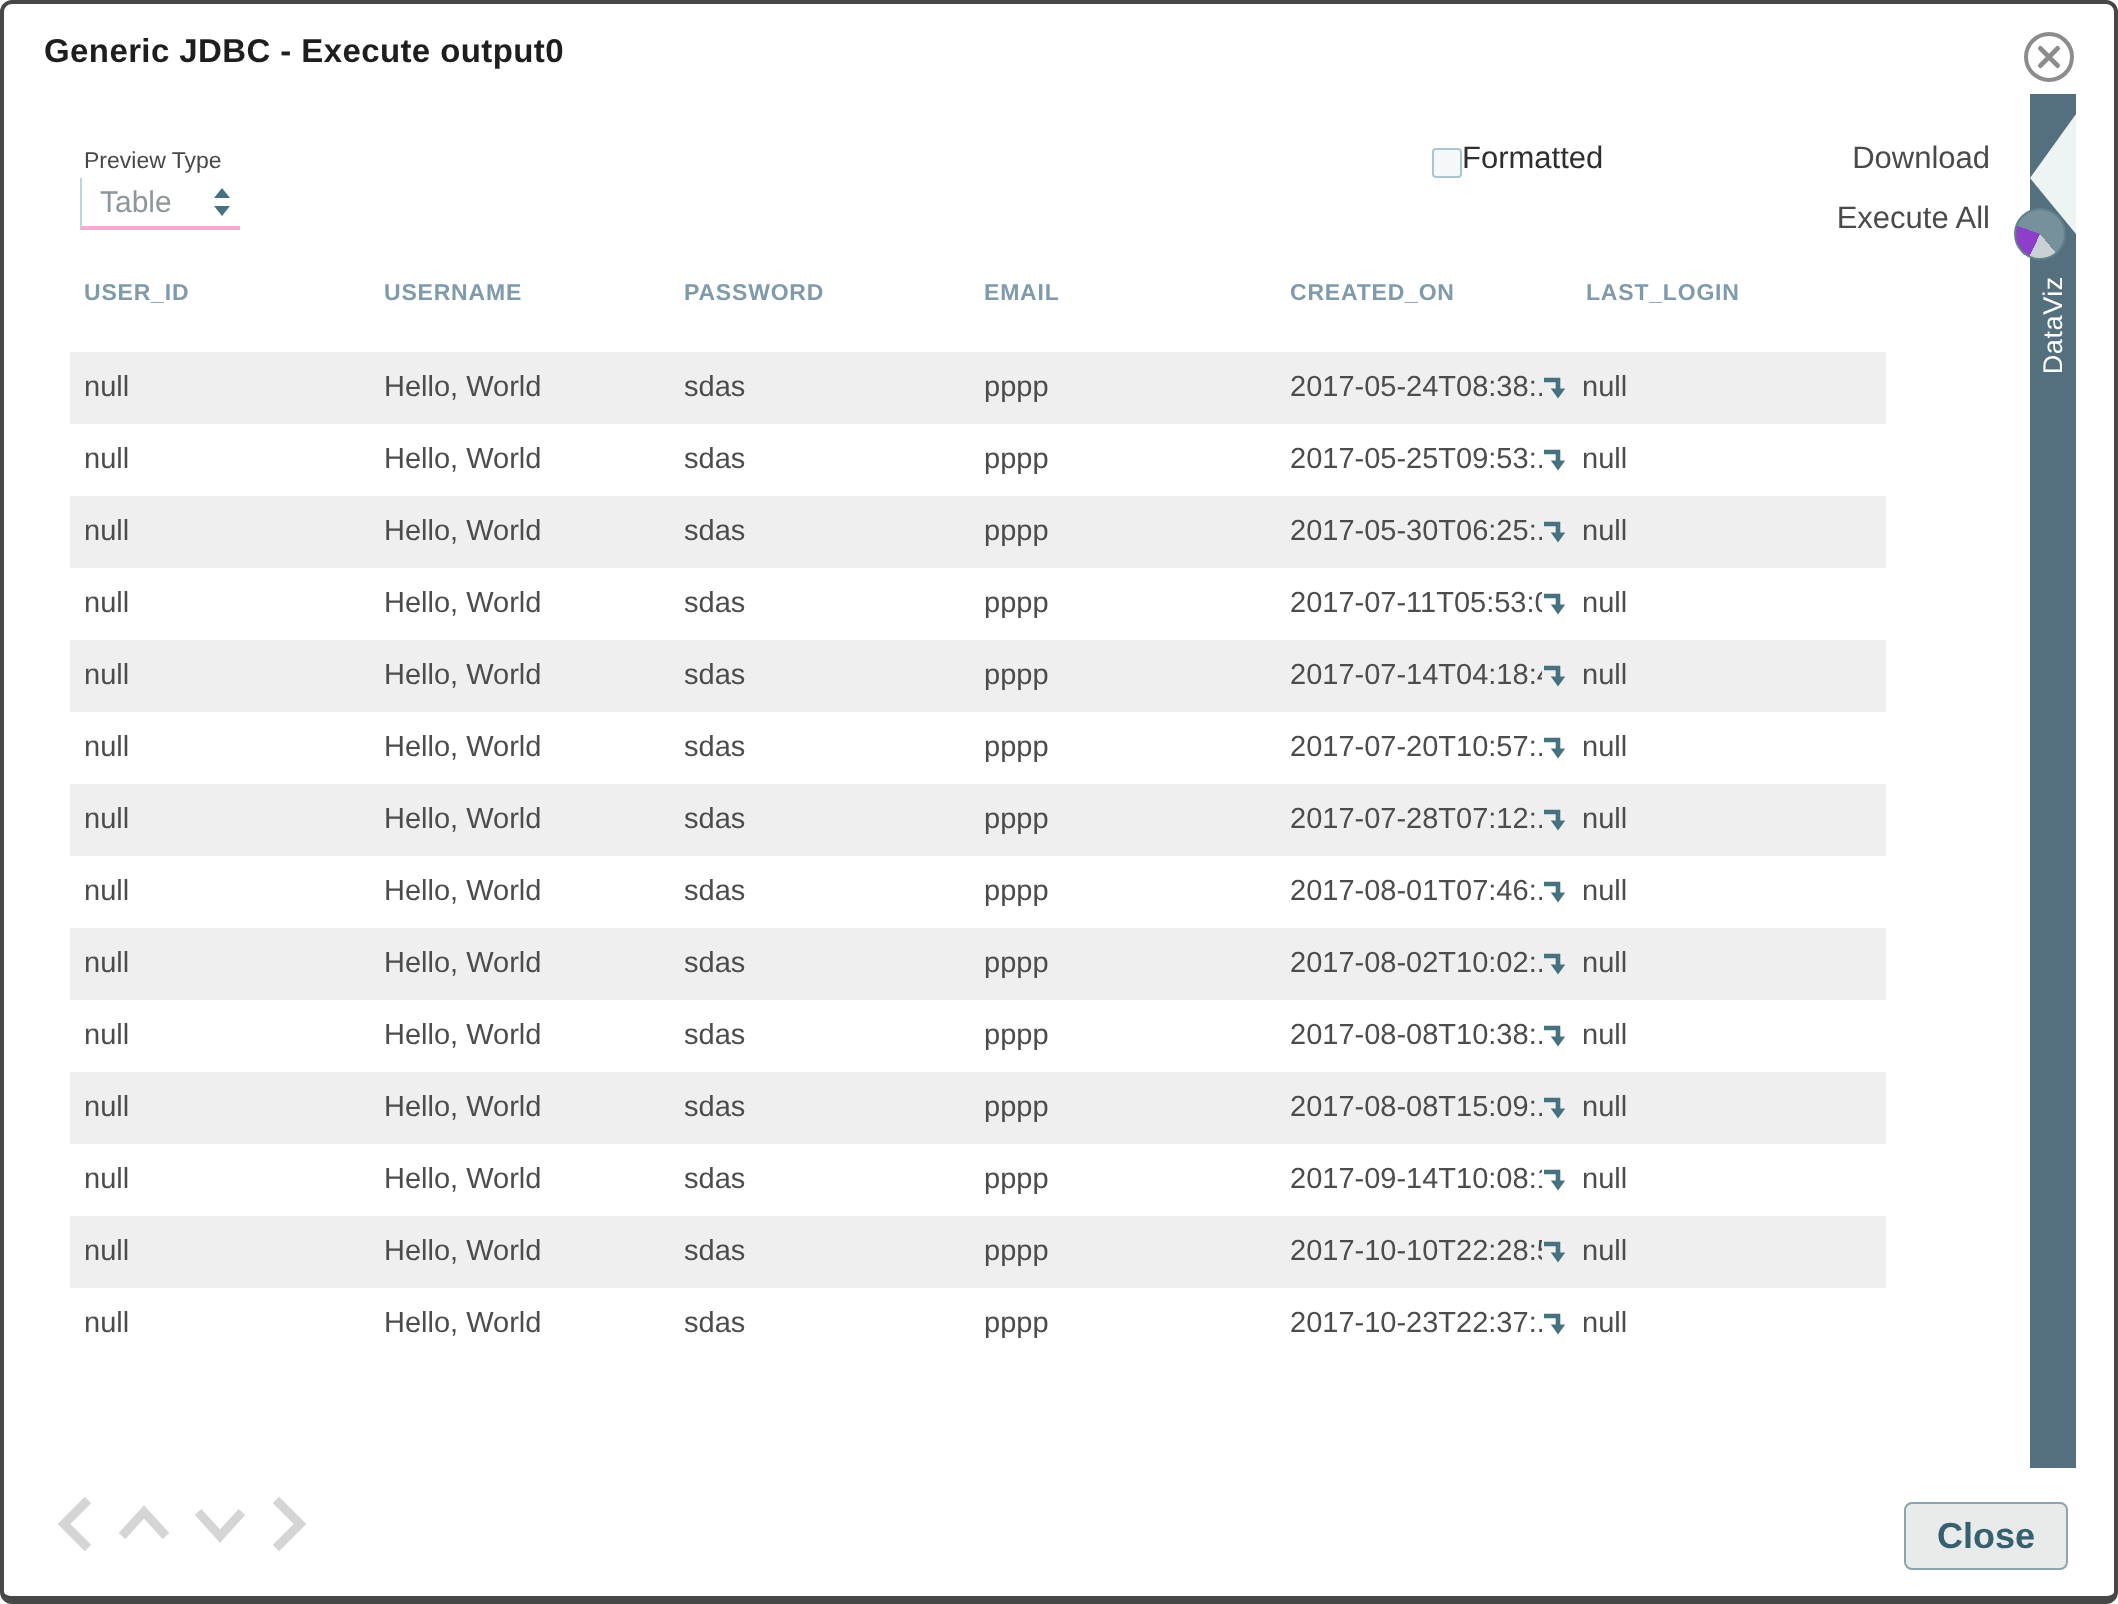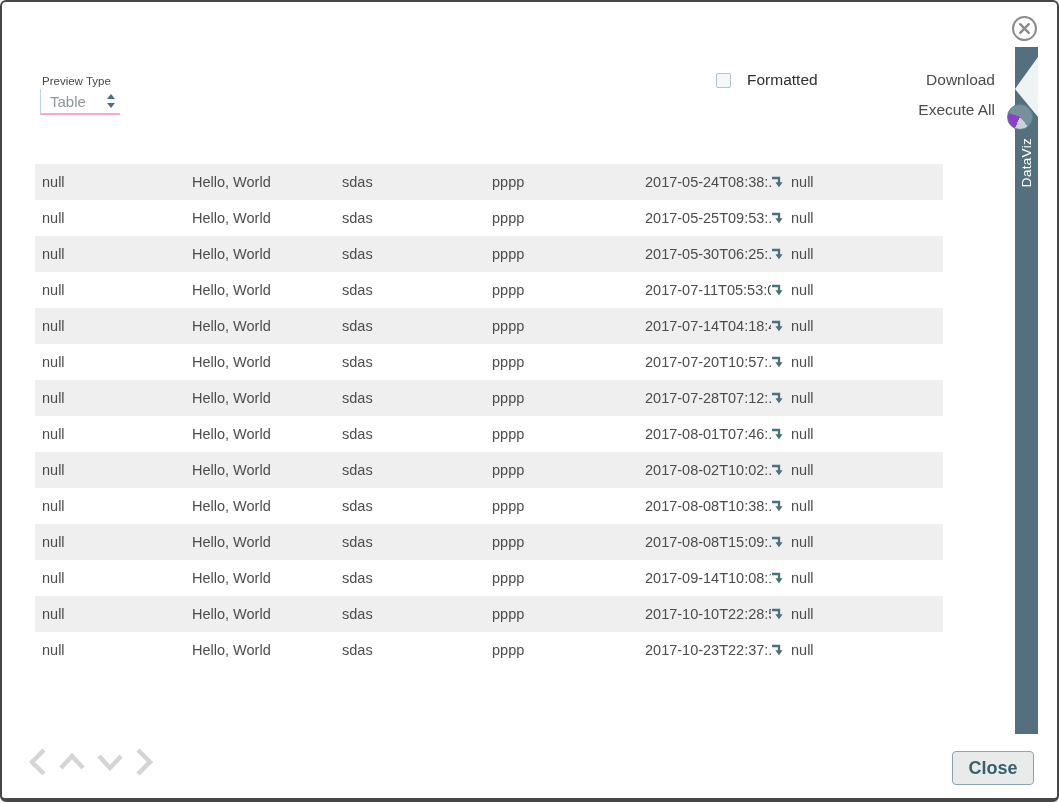--- a/index.html
+++ b/index.html
@@ -18,21 +18,21 @@
   
   .pt-label { position:absolute; left:40px; top:73px; font-size:11.5px; color:#474747; }
   .pt-select {
     position:absolute; left:38px; top:87px; width:80px; height:26px;
     border-left:1px solid #b9d6e0; border-bottom:2px solid #f9a8d4;
     display:flex; align-items:center; cursor:pointer; background:#fff;
   }
   .pt-select .val { font-size:15px; color:#8e979b; padding-left:9px; flex:1; }
   .pt-select svg { margin-right:4px; }
 
-  .formatted { position:absolute; left:714px; top:69px; display:flex; align-items:center; gap:16px; }
+  .formatted { position:absolute; left:714px; top:69px; display:flex; align-items:flex-end; gap:0; }
   .checkbox {
     width:15px; height:15px; border:1.5px solid #a9c6d4; background:#f4f8fa;
     border-radius:2px; display:inline-block; cursor:pointer;
   }
   .formatted .lbl { font-size:15.5px; color:#2f2f2f; }
 
   .link-download, .link-selectall {
     position:absolute; right:62px; text-align:left; font-size:15.5px; color:#4a4a4a; cursor:pointer;
   }
   .link-download { top:69px; }
@@ -85,20 +85,21 @@
     background:#e9eaea; border:1px solid #8ba4b0; border-radius:4px;
     font-family:"Liberation Sans", sans-serif; font-size:18px; font-weight:bold; color:#36606f;
     cursor:pointer;
   }
 </style>
 </head>
 <body>
 
 <div class="dialog">
 
+  <div class="title">Generic JDBC - Execute output0</div>
 
   <div class="close-x">
     <svg width="27" height="27" viewBox="0 0 27 27">
       <circle cx="13.5" cy="13.5" r="11.5" fill="none" stroke="#8c8c8c" stroke-width="2"></circle>
       <path d="M9.2 9.2 L17.8 17.8 M17.8 9.2 L9.2 17.8" stroke="#8c8c8c" stroke-width="2.4" stroke-linecap="round"></path>
     </svg>
   </div>
 
   <div class="pt-label">Preview Type</div>
   <div class="pt-select">
@@ -111,20 +112,28 @@
 
   <div class="formatted">
     <span class="checkbox"></span>
     <span class="lbl">Formatted</span>
   </div>
 
   <div class="link-download">Download</div>
   <div class="link-selectall">Execute All</div>
 
   <div class="table">
+    <div class="thead">
+      <div class="hcell">USER_ID</div>
+      <div class="hcell">USERNAME</div>
+      <div class="hcell">PASSWORD</div>
+      <div class="hcell">EMAIL</div>
+      <div class="hcell">CREATED_ON</div>
+      <div class="hcell">LAST_LOGIN</div>
+    </div>
     <div class="tbody">
     <div class="trow stripe">
       <div class="cell">null</div>
       <div class="cell">Hello, World</div>
       <div class="cell">sdas</div>
       <div class="cell">pppp</div>
       <div class="cell created">
         <span class="dt">2017-05-24T08:38:...</span>
         <span class="trunc-icon">
           <svg width="14" height="14" viewBox="0 0 14 14">

